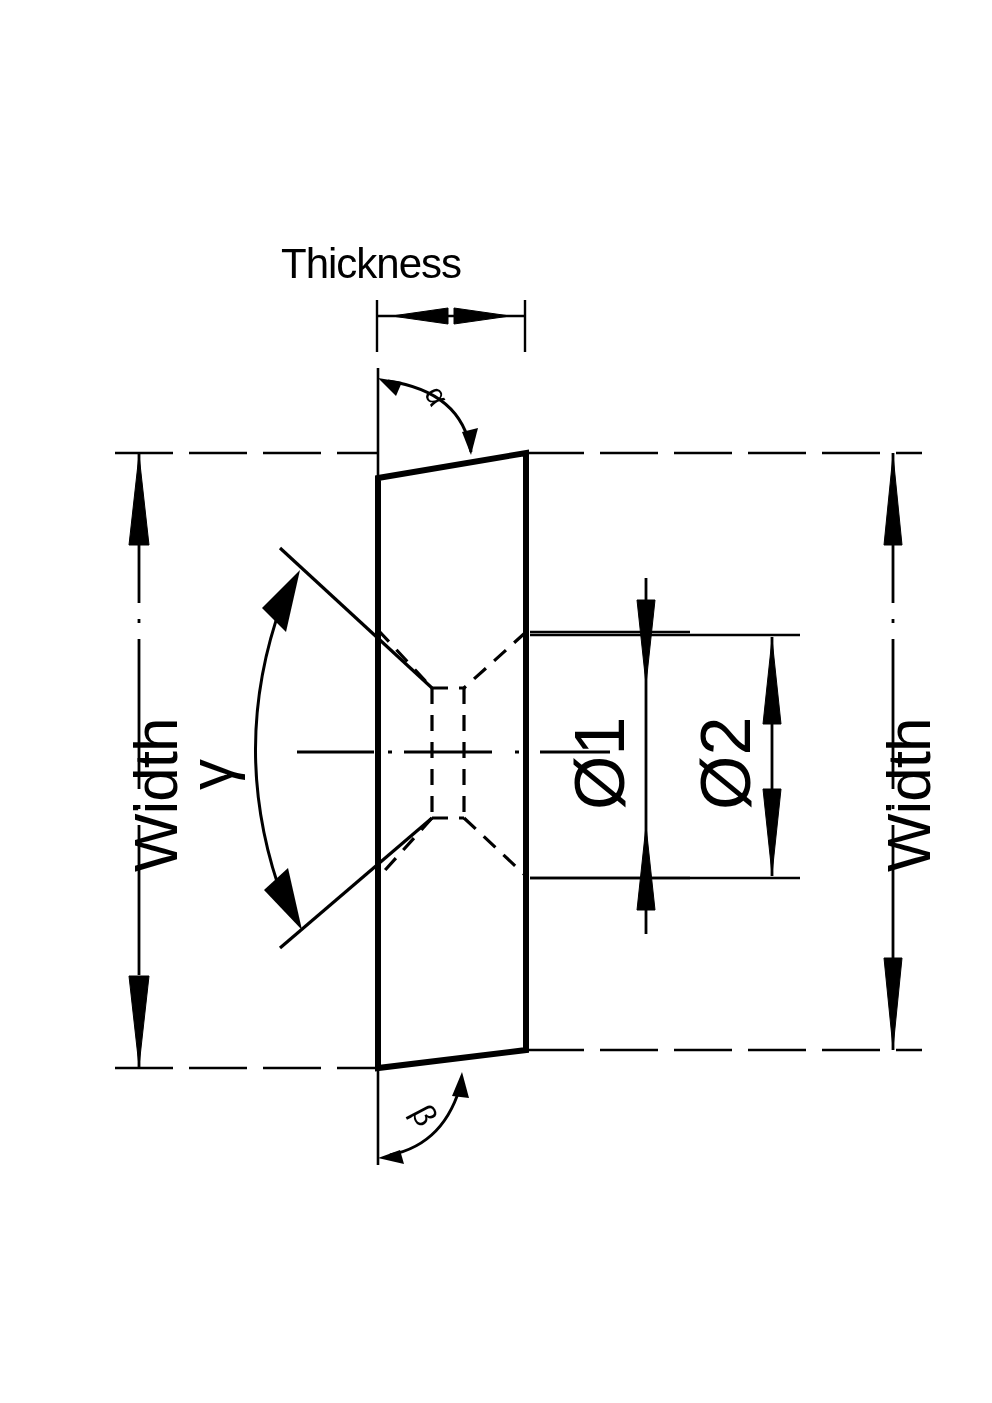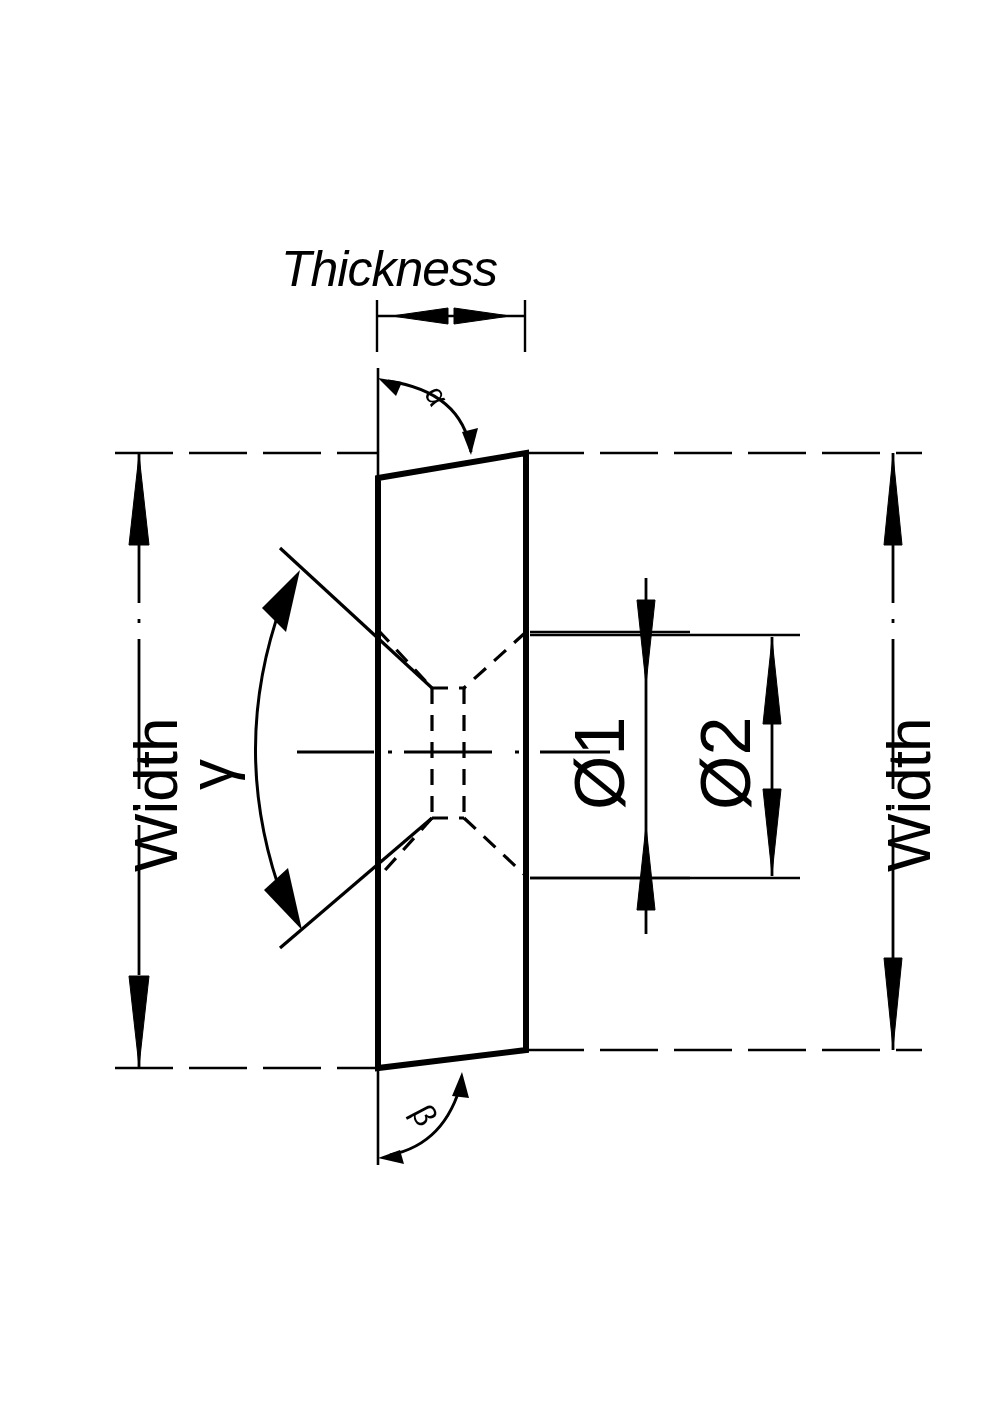--- a/index.html
+++ b/index.html
@@ -132,21 +132,21 @@
 
       <path d="M 282,603 Q 228,752 284,902" fill="none" stroke="#000" stroke-width="3"></path>
 
       <polygon points="300,570 262,608 286,632" fill="#000"></polygon>
 
       <polygon points="302,930 264,890 288,868" fill="#000"></polygon>
     </g>
 
   </svg>
 
-  <div class="lbl" style="left:281px; top:240px; font-size:50px; letter-spacing:-1px;font-style:italic;">Thickness</div>
+  <div class="lbl" style="left:281px; top:240px; font-size:42px; letter-spacing:-1px;">Thickness</div>
 
   <div class="lbl rot90ccw" style="left:120px; top:872px; font-size:62px; letter-spacing:-1px;">Width</div>
 
   <div class="lbl rot90ccw" style="left:873px; top:872px; font-size:62px; letter-spacing:-1px;">Width</div>
 
   <div class="lbl rot90ccw" style="left:560px; top:810px; font-size:70px;">Ø1</div>
 
   <div class="lbl rot90ccw" style="left:686px; top:810px; font-size:70px;">Ø2</div>
 
   <div class="lbl" style="left:428px; top:379px; font-size:30px; transform:rotate(62deg); transform-origin:center;">α</div>

